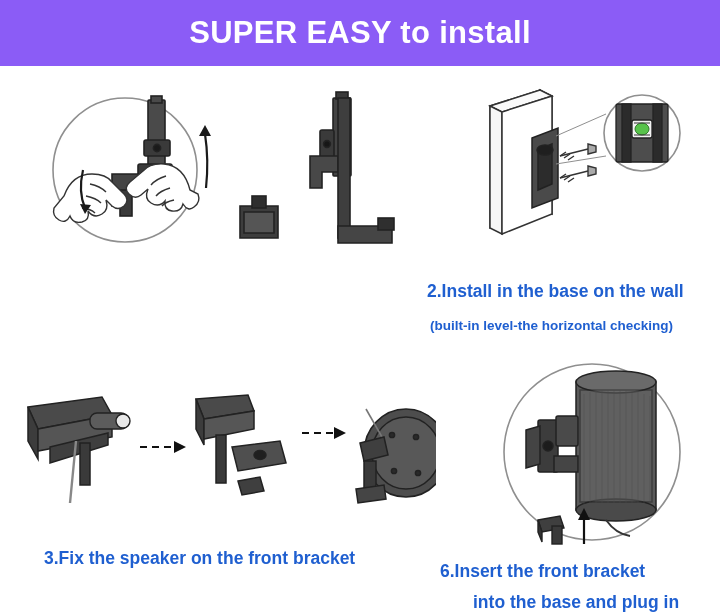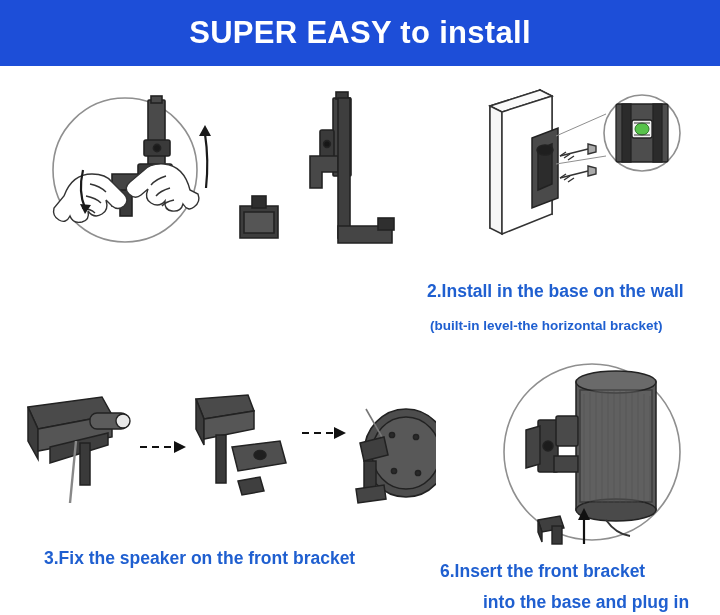--- a/index.html
+++ b/index.html
@@ -19,21 +19,21 @@
     height: 615px;
     background: #ffffff;
   }
   
   .banner {
     position: absolute;
     left: 0;
     top: 0;
     width: 720px;
     height: 66px;
-    background: #1d4ed8;
+    background: #8b5cf6;
     display: flex;
     align-items: center;
     justify-content: center;
   }
   .banner-title {
     color: #ffffff;
     font-size: 31px;
     font-weight: bold;
     letter-spacing: 0.3px;
     white-space: nowrap;
@@ -43,21 +43,21 @@
     position: absolute;
     color: #1f5fd0;
     font-weight: bold;
     white-space: nowrap;
   }
   .cap1 { left: 40px;  top: 281px; font-size: 17.5px; }
   .cap2 { left: 427px; top: 281px; font-size: 17.5px; }
   .cap2b{ left: 430px; top: 318px; font-size: 13.5px; }
   .cap3 { left: 44px;  top: 548px; font-size: 17.5px; }
   .cap4 { left: 440px; top: 561px; font-size: 17.5px; }
-  .cap4b{ left: 483px; top: 592px; font-size: 17.5px; }
+  .cap4b{ left: 473px; top: 592px; font-size: 17.5px; }
 
   
   .panel {
     position: absolute;
   }
   .panel svg { display: block; }
 </style>
 </head>
 <body>
 
@@ -267,18 +267,18 @@
       <g stroke="#111" stroke-width="2.2" fill="none">
         <path d="M104 184 L104 158"></path>
       </g>
       <path d="M98 160 L104 148 L110 160 Z" fill="#111"></path>
 
       <path d="M126 160 q10 14 24 16" stroke="#333" stroke-width="2" fill="none"></path>
     </svg>
   </div>
 
   <div class="caption cap2">2.Install in the base on the wall</div>
-  <div class="caption cap2b">(built-in level-the horizontal bracket)</div>
+  <div class="caption cap2b">(built-in level-the horizontal checking)</div>
   <div class="caption cap3">3.Fix the speaker on the front bracket</div>
   <div class="caption cap4">6.Insert the front bracket</div>
   <div class="caption cap4b">into the base and plug in</div>
 
 </div>
 
 </body></html>

